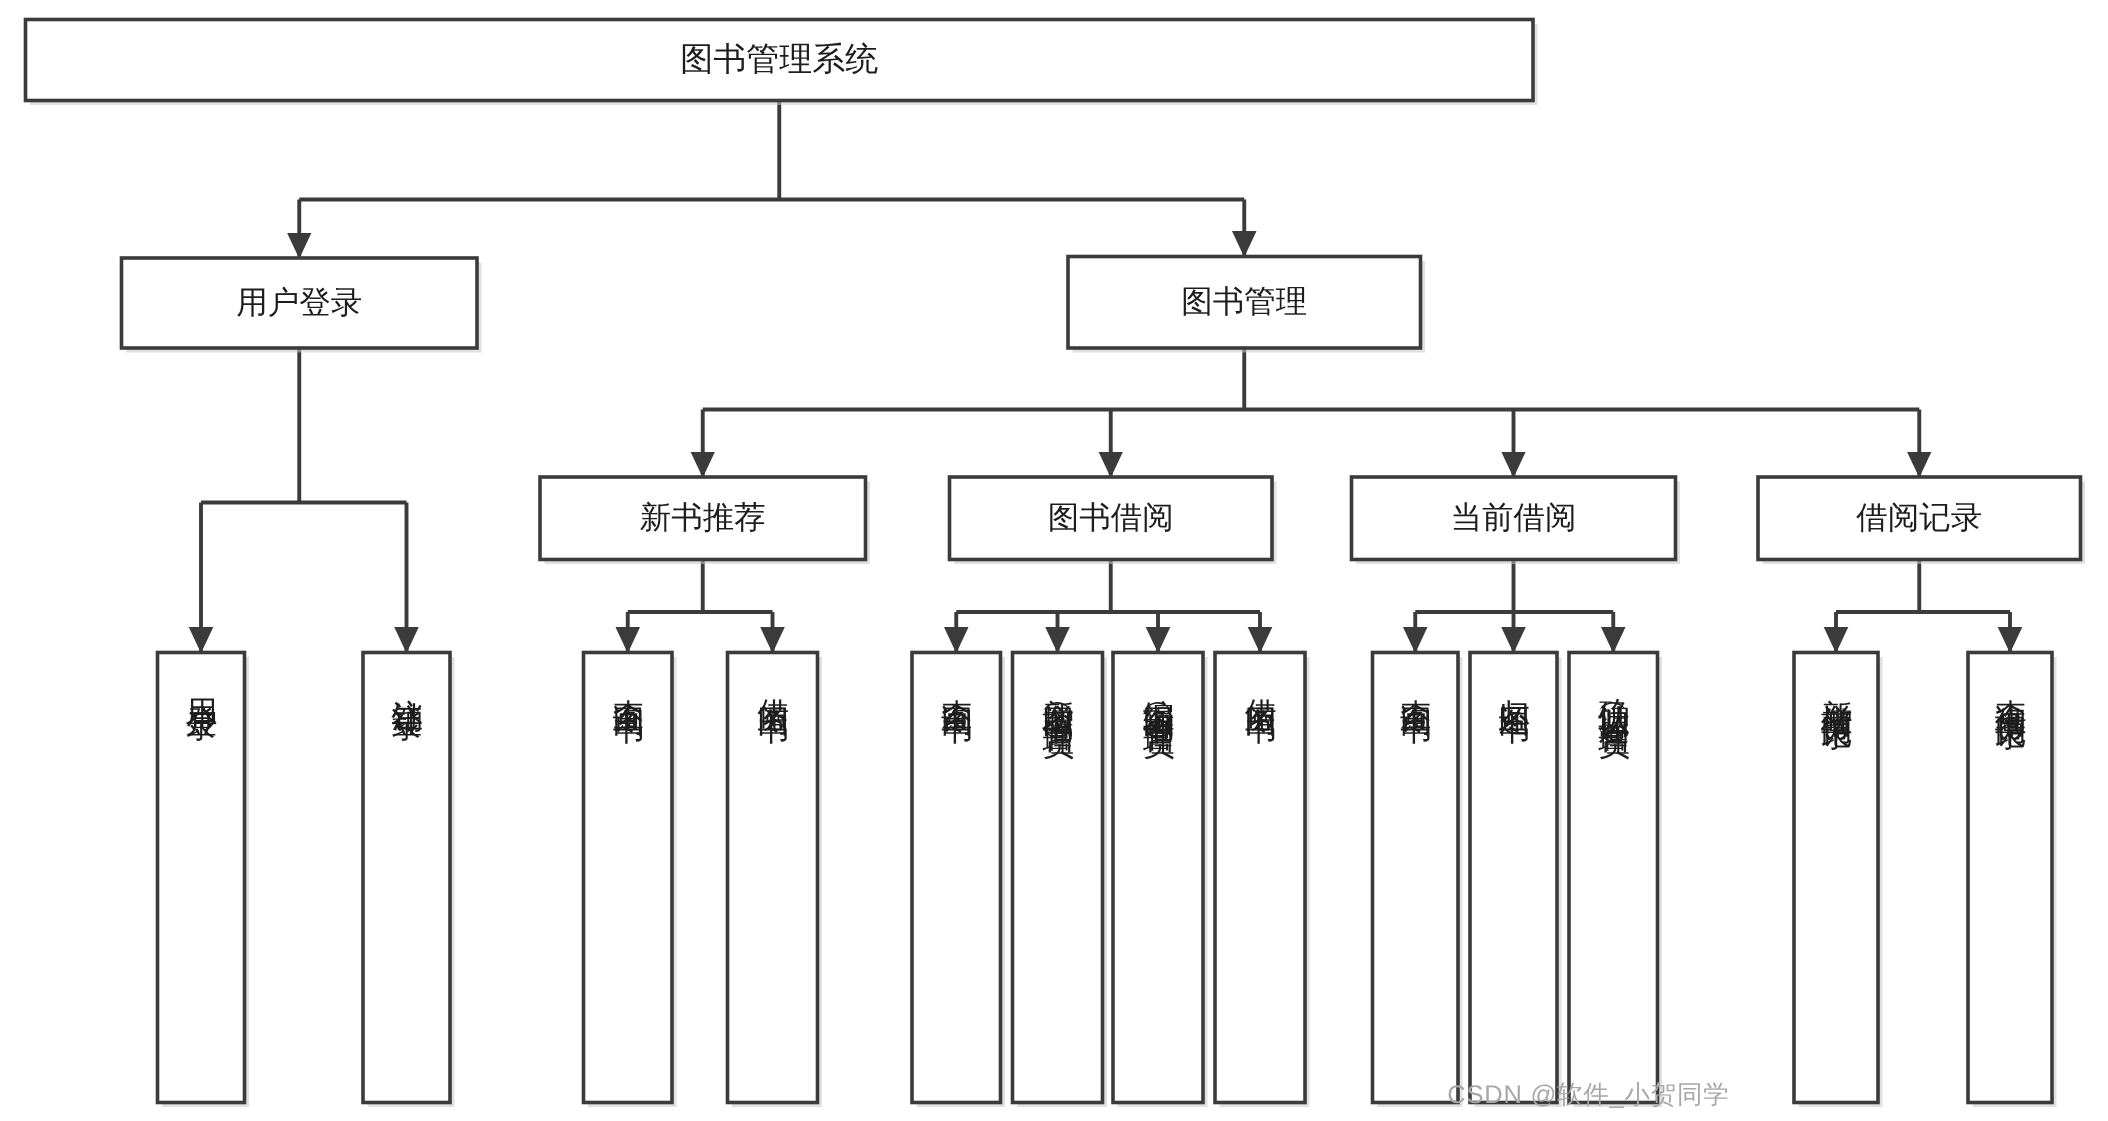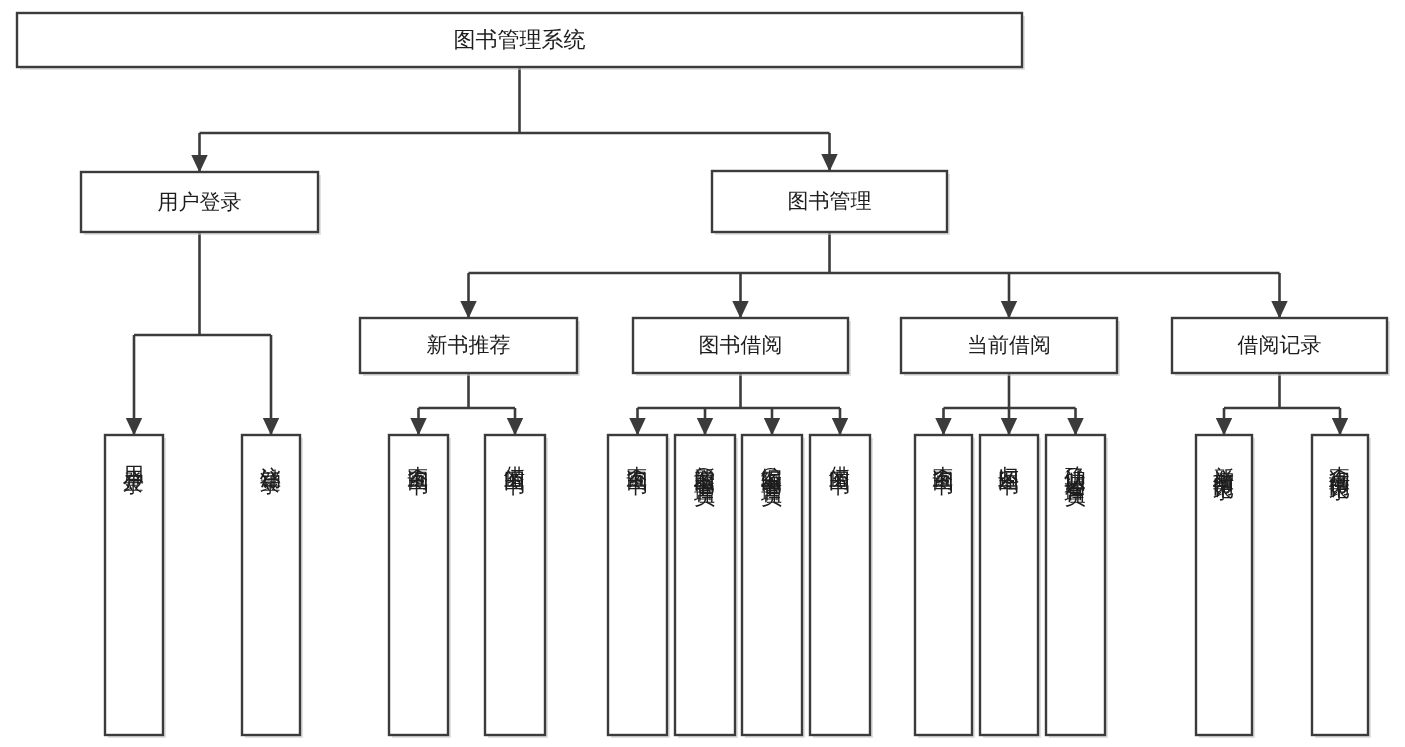--- a/index.html
+++ b/index.html
@@ -221,13 +221,14 @@
         <span class="vtext">确认归还（管理员）</span>
       </div>
       <div class="vtext-wrap" style="left: 1196px; top: 449px; width: 56px; height: 280px;">
         <span class="vtext">新增借阅记录</span>
       </div>
       <div class="vtext-wrap" style="left: 1312px; top: 449px; width: 56px; height: 280px;">
         <span class="vtext">查询借阅记录</span>
       </div>
     </div>
 
+  <div id="watermark">CSDN @软件_小贺同学</div>
 </div>
 
 </body></html>

